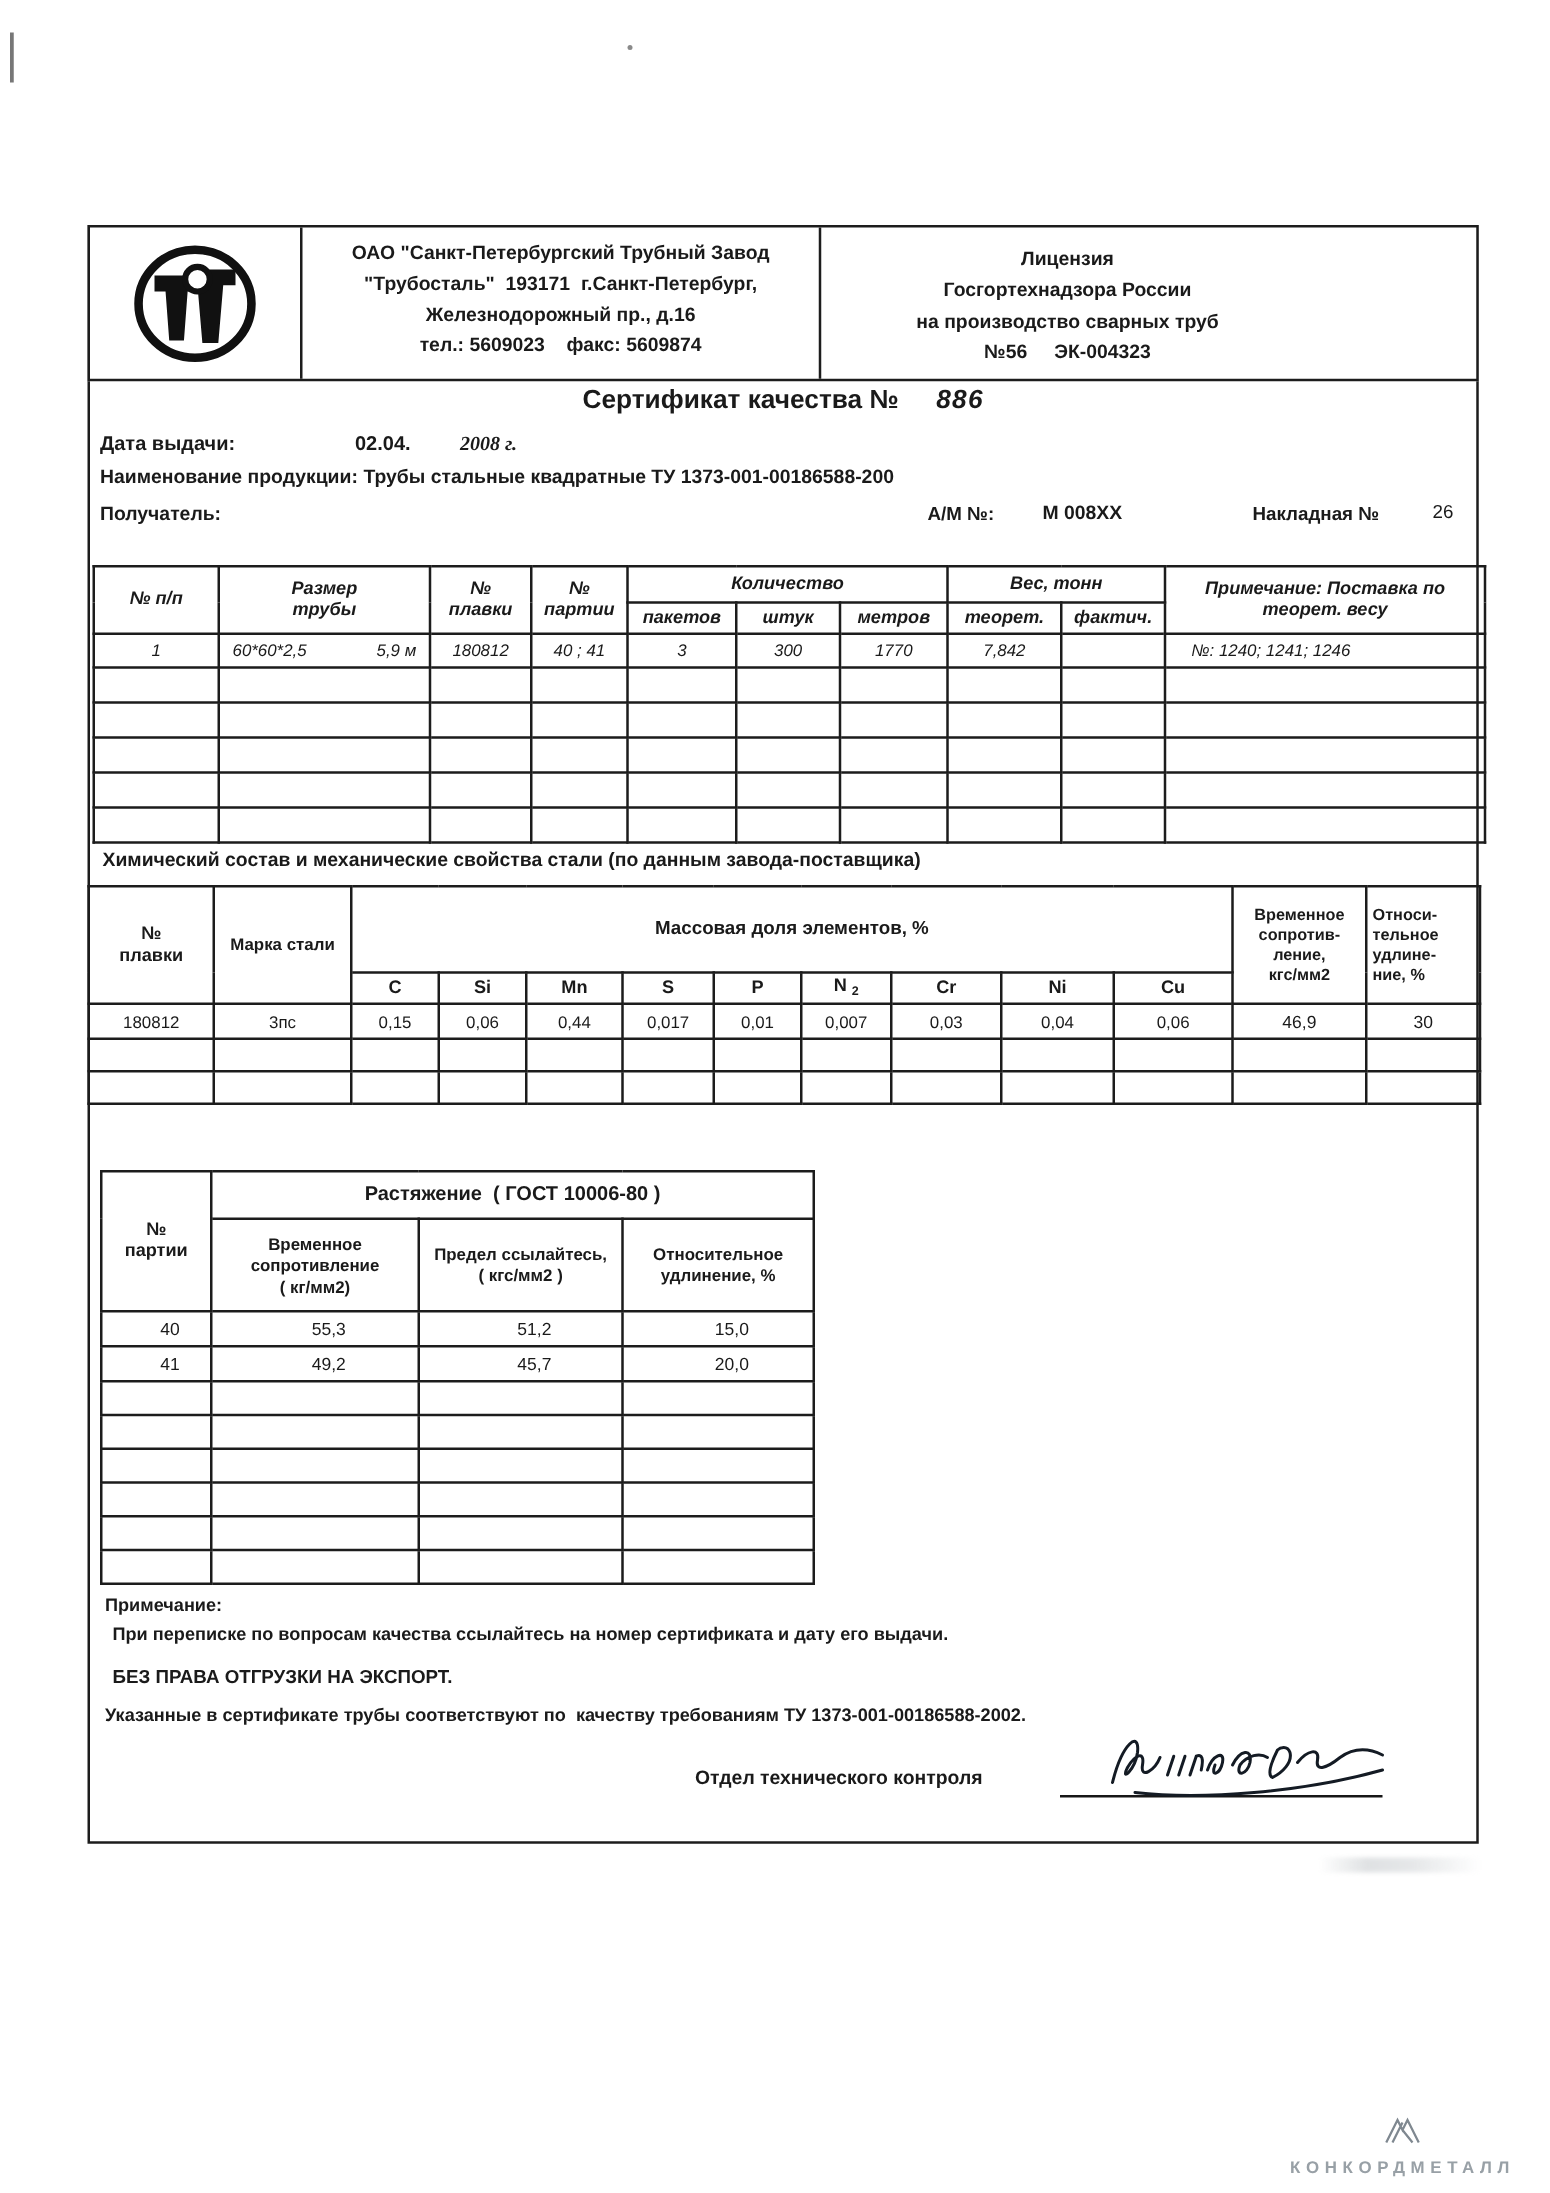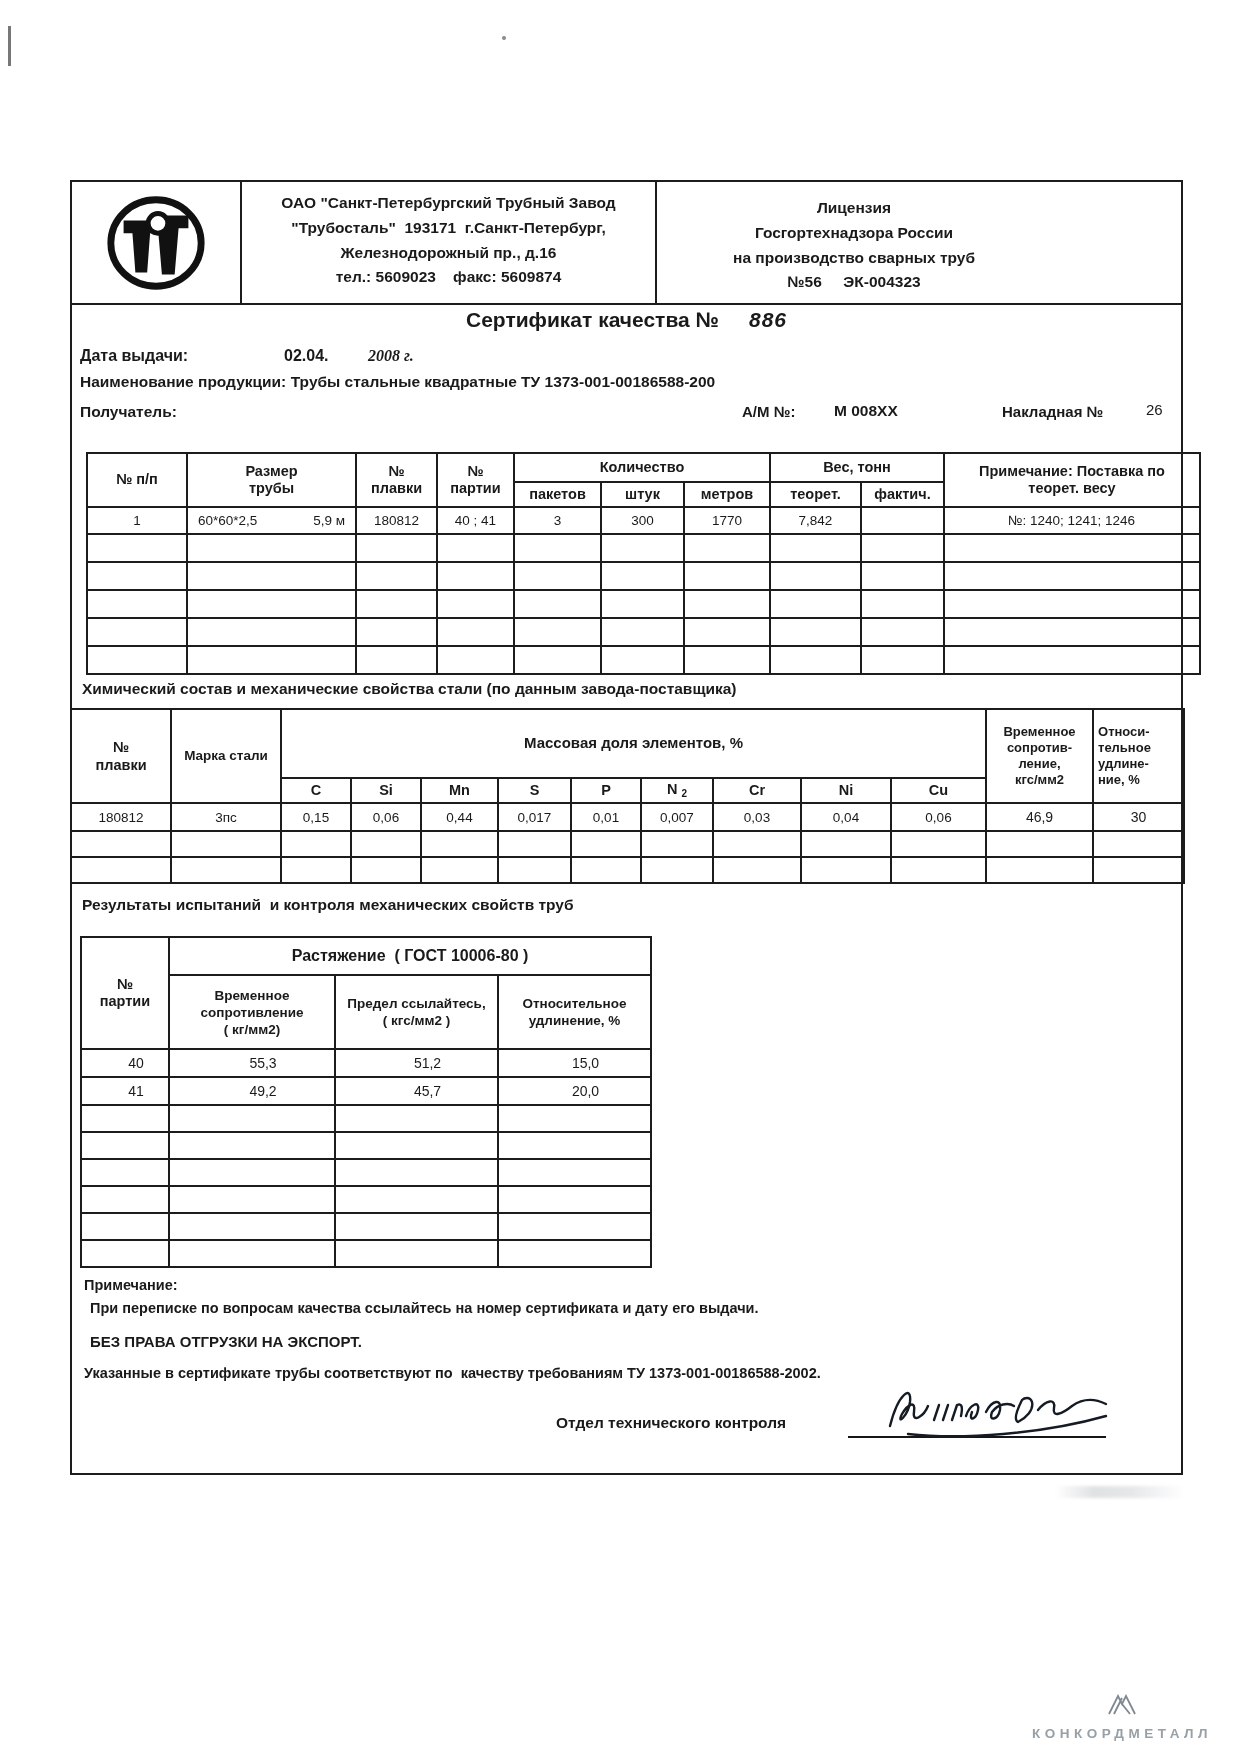--- a/index.html
+++ b/index.html
@@ -23,29 +23,29 @@
   .title-row { left:70px; top:308px; width:1113px; text-align:center; font-size:21px; font-weight:bold; }
   .title-num { font-style:italic; margin-left:30px; letter-spacing:1px; }
 
   .fl { position:absolute; font-size:15.5px; font-weight:bold; }
 
   
   table { border-collapse:collapse; table-layout:fixed; position:absolute; background:transparent; }
   th,td { border:2px solid #1c1c1c; font-weight:bold; text-align:center; vertical-align:middle; padding:0 2px; overflow:hidden; }
   td { font-weight:normal; }
 
-  .pipes { left:86px; top:452px; width:1113px; }
+  .pipes { left:74px; top:452px; width:1113px;font-style:italic; }
   .pipes thead tr.h1 { height:29px; } .pipes thead tr.h2 { height:25px; }
   .pipes thead th { font-size:14.5px; line-height:1.2; }
   .pipes tbody tr { height:28px; } .pipes tbody tr.data { height:27px; }
   .pipes td { font-size:13.5px; }
   .size-cell { font-size:12.5px; }
   .size-cell .wrap { display:flex; justify-content:space-between; padding:0 8px; }
   .note-h { font-size:14px; }
-  .note-cell { text-align:center; font-size:12px; padding-left:1px; }
+  .note-cell { text-align:left; font-size:12px; padding-left:20px; }
 
   .chem { left:70px; top:708px; width:1113px; }
   .chem tr.h1 { height:69px; } .chem tr.h2 { height:25px; }
   .chem th { font-size:14.5px; line-height:1.25; }
   .chem .mini { font-size:13px; line-height:16px; }
   .chem tbody tr { height:26px; } .chem tr.data { height:28px; }
   .chem td { font-size:13.5px; }
   .nsub { font-size:10px; vertical-align:-3px; font-weight:bold; }
 
   .tests { left:80px; top:936px; width:570px; }
@@ -335,21 +335,20 @@
           <td></td>
           <td></td>
           <td></td>
           <td></td>
           <td></td>
           <td></td>
       </tr>
       </tbody>
   </table>
 
-  <div class="sec-title" style="left:82px; top:896px;" data-bind="test_section_title">Результаты испытаний  и контроля механических свойств труб</div>
 
   <table class="tests">
     <colgroup>
       <col style="width:88px">
         <col style="width:166px">
         <col style="width:163px">
         <col style="width:153px">
     </colgroup>
     <tbody>
       <tr class="h1">

